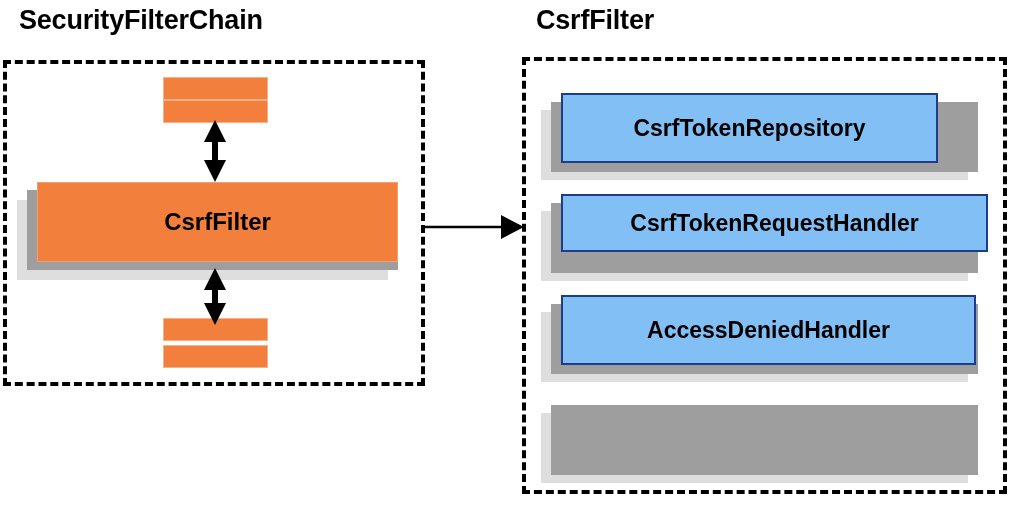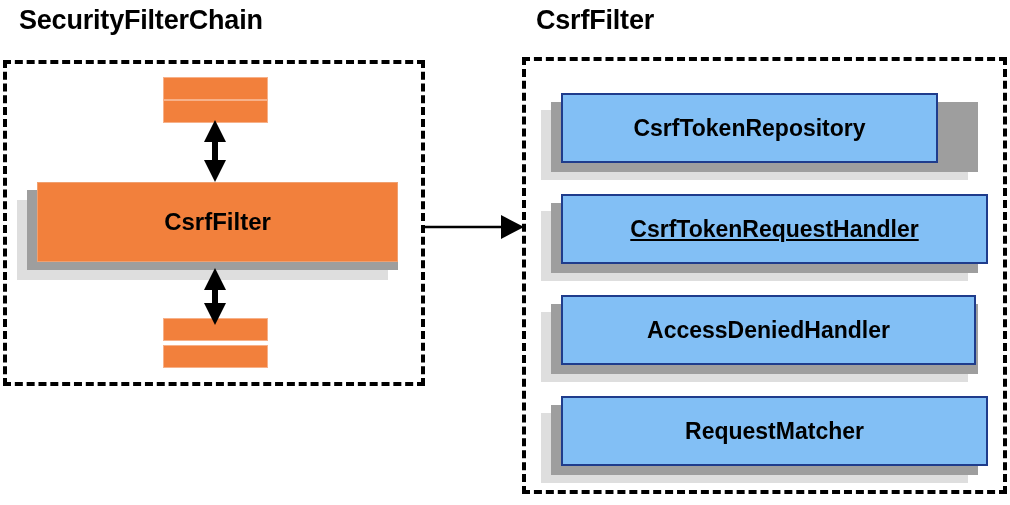--- a/index.html
+++ b/index.html
@@ -114,29 +114,28 @@
   <div class="bar-orange" style="left:163px; top:345px; width:105px; height:23px;"></div>
 
   <div id="panel-right" class="dashed-panel"></div>
 
   <div class="shadow-far" style="left:541px; top:110px; width:427px; height:70px;"></div>
   <div class="shadow-near" style="left:551px; top:102px; width:427px; height:70px;"></div>
   <div class="box box-blue" style="left:561px; top:93px; width:377px; height:70px;">CsrfTokenRepository</div>
 
   <div class="shadow-far" style="left:541px; top:211px; width:427px; height:70px;"></div>
   <div class="shadow-near" style="left:551px; top:203px; width:427px; height:70px;"></div>
-  <div class="box box-blue" style="left:561px; top:194px; width:427px; height:70px;text-decoration:underline;">CsrfTokenRequestHandler</div>
+  <div class="box box-blue" style="left:561px; top:194px; width:427px; height:58px;">CsrfTokenRequestHandler</div>
 
   <div class="shadow-far" style="left:541px; top:312px; width:427px; height:70px;"></div>
   <div class="shadow-near" style="left:551px; top:304px; width:427px; height:70px;"></div>
   <div class="box box-blue" style="left:561px; top:295px; width:415px; height:70px;">AccessDeniedHandler</div>
 
   <div class="shadow-far" style="left:541px; top:413px; width:427px; height:70px;"></div>
   <div class="shadow-near" style="left:551px; top:405px; width:427px; height:70px;"></div>
-  <div class="box box-blue" style="left:561px; top:396px; width:427px; height:70px;">RequestMatcher</div>
 
   <svg id="arrow-layer" viewBox="0 0 1010 505">
 
     <g>
       <line x1="215" y1="130" x2="215" y2="175" stroke="#000000" stroke-width="6"></line>
       <polygon points="215,120 204,142 226,142" fill="#000000"></polygon>
       <polygon points="215,182 204,160 226,160" fill="#000000"></polygon>
     </g>
 
     <g>

